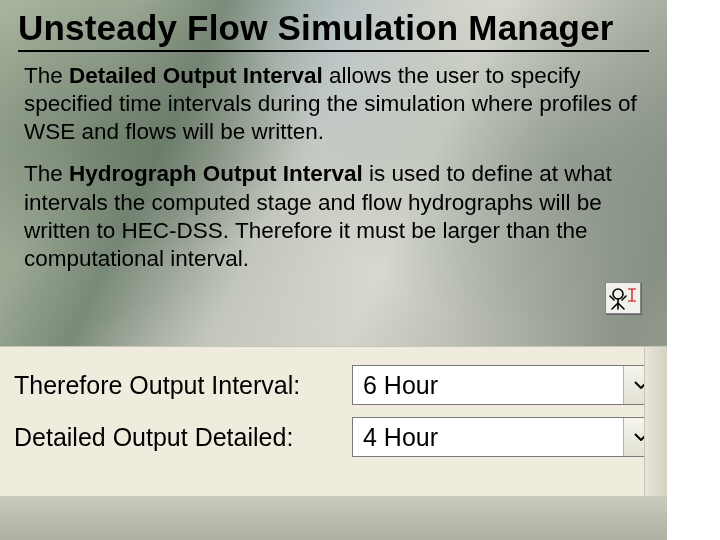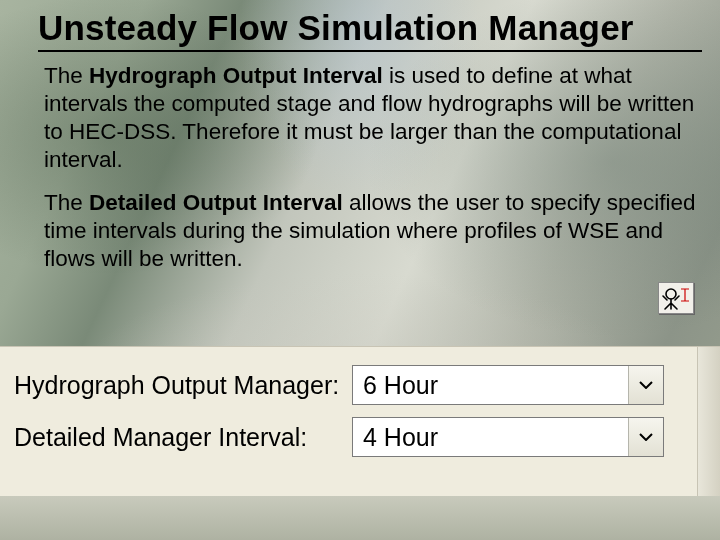--- a/index.html
+++ b/index.html
@@ -5,34 +5,33 @@
   html, body {
     margin: 0;
     padding: 0;
     width: 720px;
     height: 540px;
     font-family: Arial, Helvetica, sans-serif;
     overflow: hidden;
   }
   .slide {
     position: relative;
-    width: 720px;
+    width: 667px;
     height: 540px;
     background:
       linear-gradient(115deg,
         #a8b4a0 0%,
         #9aa894 15%,
         #7a8a78 25%,
         #c2c6bc 40%,
         #d8dad0 55%,
         #b0b4a8 70%,
         #8c9488 85%,
         #9aa290 100%);
     box-sizing: border-box;
-    padding-left: 20px;
   }
   .slide::before {
     content: "";
     position: absolute;
     inset: 0;
     background:
       radial-gradient(ellipse 300px 200px at 15% 25%, rgba(70,90,70,0.4), transparent 70%),
       radial-gradient(ellipse 350px 250px at 85% 30%, rgba(90,110,100,0.35), transparent 70%),
       radial-gradient(ellipse 400px 150px at 50% 70%, rgba(200,200,190,0.5), transparent 70%),
       radial-gradient(ellipse 200px 300px at 50% 5%, rgba(180,200,220,0.4), transparent 60%);
@@ -150,50 +149,50 @@
 </style>
 </head>
 <body>
 
 <div class="slide">
 
   <div class="content">
     <h1 class="title">Unsteady Flow Simulation Manager</h1>
 
     <p class="para">
+      <span>The </span><b>Detailed Output Interval</b><span> allows the user to specify specified time intervals during the simulation where profiles of WSE and flows will be written.</span>
+    </p>
+
+    <p class="para">
       <span>The </span><b>Hydrograph Output Interval</b><span> is used to define at what intervals the computed stage and flow hydrographs will be written to HEC-DSS.  Therefore it must be larger than the computational interval.</span>
-    </p>
-
-    <p class="para">
-      <span>The </span><b>Detailed Output Interval</b><span> allows the user to specify specified time intervals during the simulation where profiles of WSE and flows will be written.</span>
     </p>
   </div>
 
   <div class="pdf-badge">
     <svg viewBox="0 0 34 30">
       <circle cx="12" cy="11" r="5" fill="none" stroke="#000" stroke-width="1.6"></circle>
       <path d="M12 16 L12 26 M12 20 L6 26 M12 20 L18 26 M8 17 L4 13 M16 17 L20 13" stroke="#000" stroke-width="1.6" fill="none" stroke-linecap="round"></path>
       <path d="M22 6 L30 6 M26 6 L26 18 M22 18 L30 18" stroke="#c00" stroke-width="1.2" fill="none"></path>
     </svg>
   </div>
 
   <div class="panel">
     <div class="row">
-      <div class="row-label">Hydrograph Output Manager:</div>
+      <div class="row-label">Therefore Output Interval:</div>
       <div class="combo">
         <div class="combo-value">6 Hour</div>
         <div class="combo-btn">
           <svg width="14" height="8" viewBox="0 0 14 8">
             <path d="M1 1 L7 7 L13 1" fill="none" stroke="#000" stroke-width="2"></path>
           </svg>
         </div>
       </div>
     </div>
     <div class="row">
-      <div class="row-label">Detailed Manager Interval:</div>
+      <div class="row-label">Detailed Output Detailed:</div>
       <div class="combo">
         <div class="combo-value">4 Hour</div>
         <div class="combo-btn">
           <svg width="14" height="8" viewBox="0 0 14 8">
             <path d="M1 1 L7 7 L13 1" fill="none" stroke="#000" stroke-width="2"></path>
           </svg>
         </div>
       </div>
     </div>
   </div>

